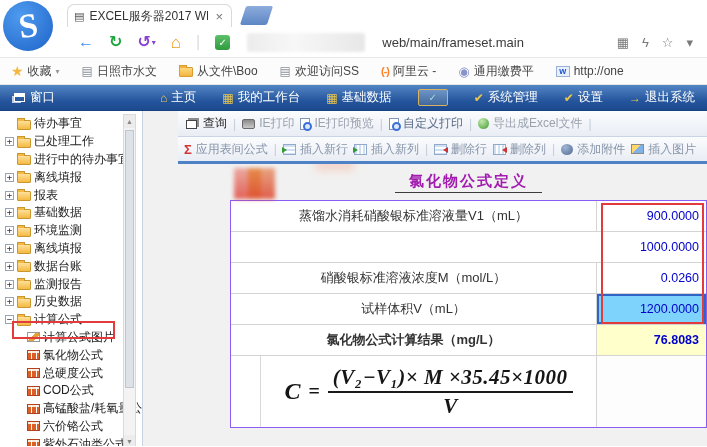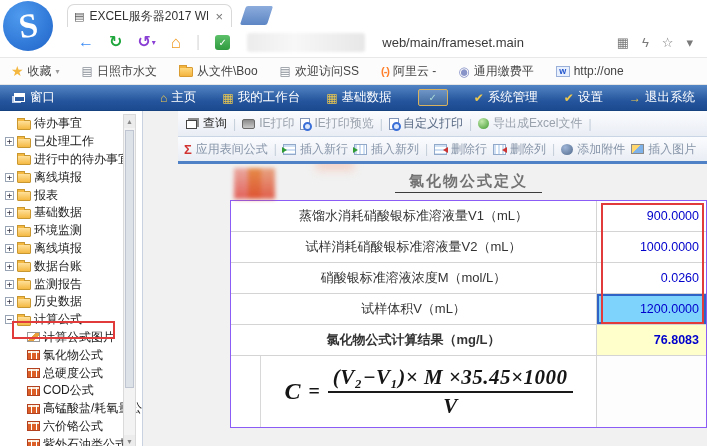--- a/index.html
+++ b/index.html
@@ -110,21 +110,21 @@
   .ic-img { width:13px; height:10px; background:linear-gradient(135deg,#ffd76e 45%,#7fb2e8 45%); border:1px solid #8a8a8a; }
   .bluebar { height:3px; background:#4f81c7; }
 
   
   .content { position:relative; height:282px; background:#f1f1f1; overflow:hidden; }
   .mosaic { position:absolute; left:56px; top:4px; width:41px; height:31px; filter:blur(2px);
             background:linear-gradient(90deg,#f6d9cf 0 33%,#f0a840 33% 66%,#f3cf9a 66%),
                        linear-gradient(#f2b9b4,#e8564f); background-blend-mode:multiply; opacity:.85; }
   .smudge { position:absolute; left:138px; top:-8px; width:38px; height:15px; background:#f4cfc2; filter:blur(4px); opacity:.8; }
   .doc-title { width:477px; margin:8px 0 0 52px; text-align:center; }
-  .doc-title span { font-size:15px; font-weight:bold; color:#737373; border-bottom:1px solid #3c3c3c; padding:0 14px 3px; letter-spacing:2px; }
+  .doc-title span { font-size:15px; font-weight:bold; color:#a21caf; border-bottom:1px solid #3c3c3c; padding:0 14px 3px; letter-spacing:2px; }
   .sheet { width:477px; margin:9px 0 0 52px; border:1px solid #8b5cf6; background:#fff; }
   .srow { display:flex; height:31px; border-bottom:1px solid #d4d4d4; }
   .srow:last-child { border-bottom:none; }
   .cell { display:flex; align-items:center; }
   .lbl { width:366px; justify-content:center; font-size:13px; color:#333; border-right:1px solid #d4d4d4; }
   .val { flex:1; justify-content:flex-end; padding-right:7px; color:#0000cc; font-size:12.5px; background:#fff; }
   .sel { background:#7dd3fc; box-shadow:inset 0 0 0 2px #2f63c6; }
   .result .lbl { font-weight:bold; }
   .result .val { background:#ffffcc; font-weight:bold; }
   .frow { height:71px; border-bottom:none; }
@@ -414,21 +414,20 @@
         <div class="smudge"></div>
         <div class="mosaic"></div>
         <div class="doc-title"><span>氯化物公式定义</span></div>
 
         <div class="sheet">
           <div class="srow">
             <div class="cell lbl">蒸馏水消耗硝酸银标准溶液量V1（mL）</div>
             <div class="cell val">900.0000</div>
           </div>
           <div class="srow">
-            <div class="cell lbl">试样消耗硝酸银标准溶液量V2（mL）</div>
             <div class="cell val">1000.0000</div>
           </div>
           <div class="srow">
             <div class="cell lbl">硝酸银标准溶液浓度M（mol/L）</div>
             <div class="cell val">0.0260</div>
           </div>
           <div class="srow">
             <div class="cell lbl">试样体积V（mL）</div>
             <div class="cell val sel">1200.0000</div>
           </div>

